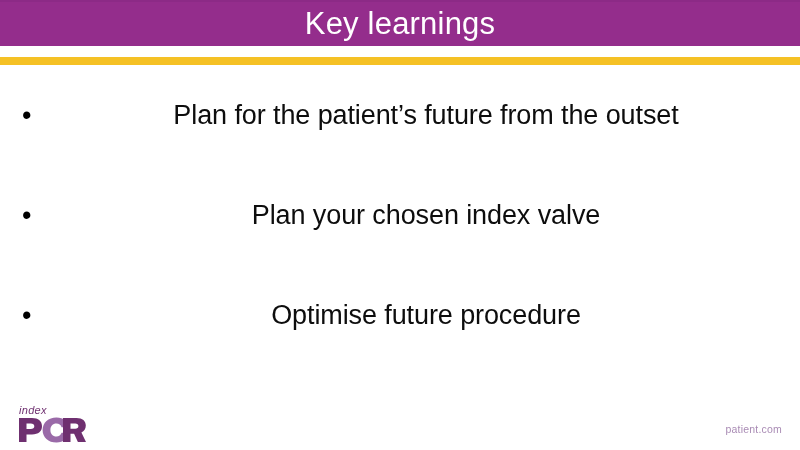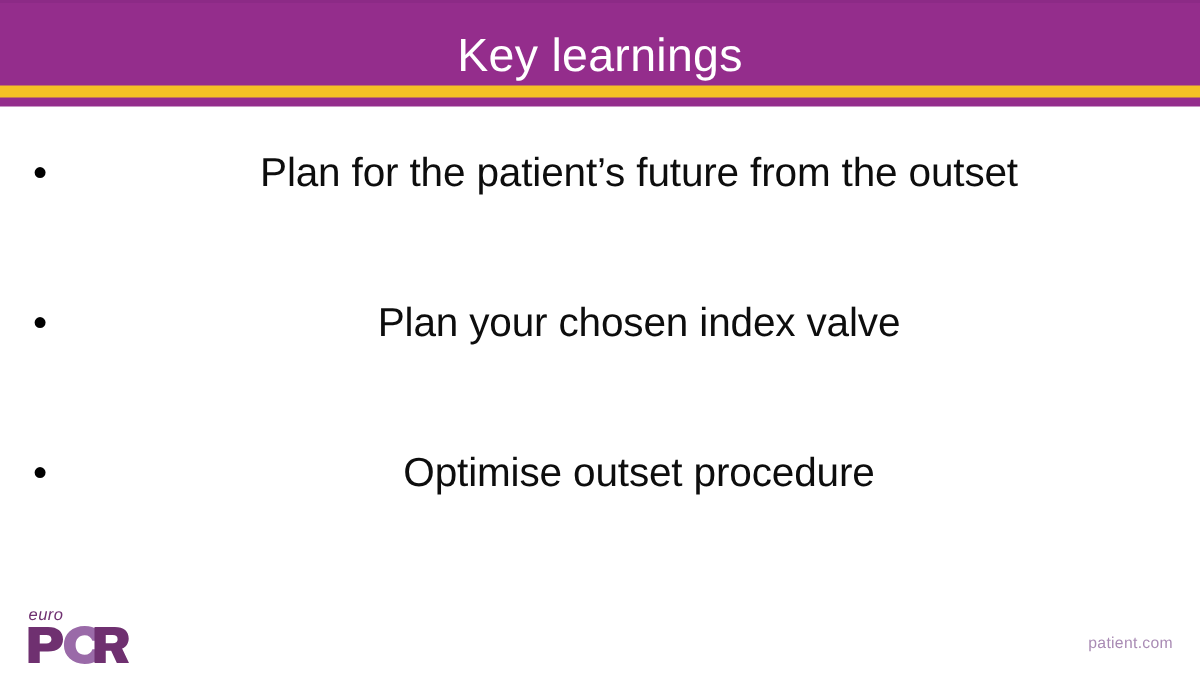--- a/index.html
+++ b/index.html
@@ -22,21 +22,21 @@
     height: 450px;
     background: #ffffff;
   }
 
   
   .title-band {
     position: absolute;
     left: 0;
     top: 0;
     width: 800px;
-    height: 71px;
+    height: 46px;
     background: #942d8c;
     box-sizing: border-box;
     border-top: 2px solid #8c2a86;
     display: flex;
     align-items: center;
     justify-content: center;
   }
   .title-text {
     color: #ffffff;
     font-family: "Liberation Sans", sans-serif;
@@ -149,27 +149,27 @@
       <span class="bullet-label">Plan for the patient’s future from the outset</span>
     </div>
 
     <div class="bullet-item">
       <span class="bullet-marker">•</span>
       <span class="bullet-label">Plan your chosen index valve</span>
     </div>
 
     <div class="bullet-item">
       <span class="bullet-marker">•</span>
-      <span class="bullet-label">Optimise outset procedure</span>
+      <span class="bullet-label">Optimise future procedure</span>
     </div>
 
   </div>
 
   <div class="logo">
-    <div class="logo-euro">euro</div>
+    <div class="logo-euro">index</div>
     <svg class="logo-pcr" viewBox="0 0 68 26">
 
       <path d="M1 1 H14 C20.5 1 24 4.2 24 9.2 C24 14.2 20.5 17.4 14 17.4 H8.5 V25 H1 Z
                M8.5 6.4 V12 H12.8 C15 12 16.3 11 16.3 9.2 C16.3 7.4 15 6.4 12.8 6.4 Z" fill="#6f3070"></path>
 
       <path d="M38.5 0.4 C45.5 0.4 50.3 4.3 51.4 10.2 H43.6 C42.8 7.8 41 6.5 38.4 6.5
                C34.8 6.5 32.4 9 32.4 13 C32.4 17 34.8 19.5 38.4 19.5
                C41 19.5 42.8 18.2 43.6 15.8 H51.4 C50.3 21.7 45.5 25.6 38.5 25.6
                C30.3 25.6 24.6 20.4 24.6 13 C24.6 5.6 30.3 0.4 38.5 0.4 Z" fill="#9a6aa8"></path>
 

